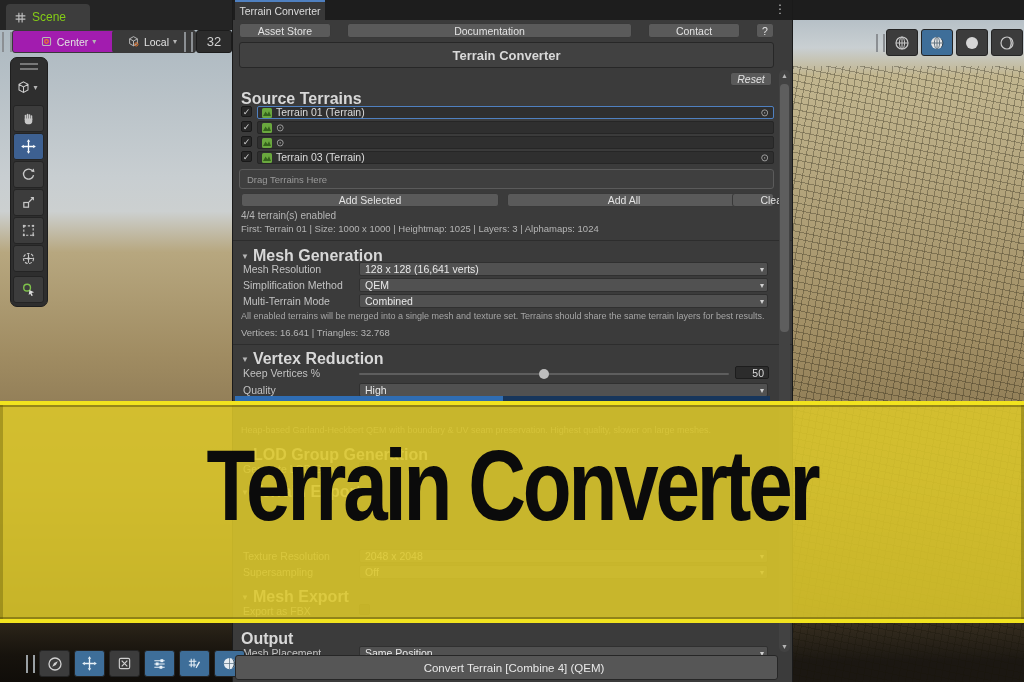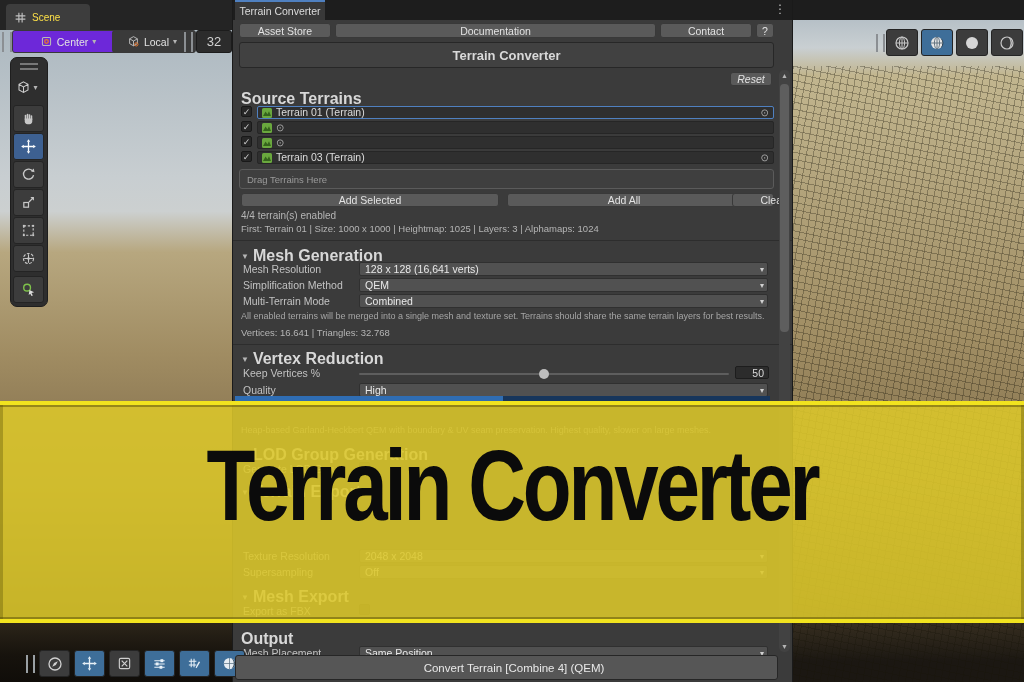--- a/index.html
+++ b/index.html
@@ -71,25 +71,25 @@
   <div class="abs" id="sky-left"></div>
   <div class="abs" id="sky-right"></div>
   <div class="abs" id="wire-right"></div>
   <div class="abs" id="topchrome-left"></div>
   <div class="abs" id="topchrome-right"></div>
 
   <div class="abs" style="left:6px;top:4px;width:84px;height:26px;background:#3d3d3d;border-radius:4px 4px 0 0;display:flex;align-items:center;gap:5px;padding:0 8px;box-sizing:border-box;">
     <svg width="13" height="13" viewBox="0 0 16 16">
       <path d="M2 6 H14 M2 10 H14 M6 2 V14 M10 2 V14" stroke="#c0c0c0" stroke-width="1.4" fill="none"></path>
     </svg>
-    <span style="color:#fde047;font-size:10px;text-align:center;">Scene</span>
+    <span style="color:#84cc16;font-size:12px;text-align:center;">Scene</span>
   </div>
 
   <div class="abs" style="left:2px;top:32px;width:6px;height:20px;border-left:2px solid #8b8f93;border-right:2px solid #8b8f93;"></div>
-  <div class="abs btn" style="left:12px;top:30px;width:116px;height:23px;background:#6d28d9;gap:4px;">
+  <div class="abs btn" style="left:12px;top:30px;width:116px;height:23px;background:#a21caf;gap:4px;">
     <svg width="13" height="13" viewBox="0 0 16 16">
       <rect x="3" y="3" width="10" height="10" rx="1.5" fill="none" stroke="#b9b9b9" stroke-width="1.3"></rect>
       <circle cx="8" cy="8" r="2.2" fill="none" stroke="#e8762c" stroke-width="1.6"></circle>
     </svg>
     <span>Center</span>
     <span class="fold">▾</span>
   </div>
   <div class="abs btn" style="left:112px;top:30px;width:84px;height:23px;background:#3a3a3a;gap:4px;">
     <svg width="13" height="13" viewBox="0 0 16 16">
       <path d="M8 2 L12.8 4.7 V10.6 L8 13.3 L3.2 10.6 V4.7 Z M3.2 4.7 L8 7.4 L12.8 4.7 M8 7.4 V13.3" fill="none" stroke="#c4c4c4" stroke-width="1.1"></path>
@@ -194,21 +194,21 @@
         <path d="M9.5 2.6 A6 6 0 0 1 9.5 13.4 A7.8 7.8 0 0 0 9.5 2.6 Z" fill="#d6d6d6"></path>
       </svg>
     </div>
   </div>
 
   <div class="abs" id="panel">
     <div class="abs" id="panel-tabbar"></div>
     <div class="abs" id="panel-tab">Terrain Converter</div>
     <div class="abs" id="kebab">⋮</div>
 
-    <div class="abs" style="left:6px;top:23px;right:18px;height:15px;display:flex;gap:4px;">
+    <div class="abs" style="left:6px;top:23px;right:18px;height:15px;display:flex;gap:16px;">
       <div class="btn" style="width:92px;">Asset Store</div>
       <div class="btn" style="flex:1;">Documentation</div>
       <div class="btn" style="width:92px;">Contact</div>
       <div class="btn" style="width:18px;">?</div>
     </div>
 
     <div class="abs" style="left:6px;top:42px;right:18px;height:26px;background:#414141;border:1px solid #272727;border-radius:3px;display:flex;align-items:center;justify-content:center;font-size:13px;font-weight:bold;color:#d9d9d9;box-sizing:border-box;">Terrain Converter</div>
 
     <div class="abs btn" style="right:20px;top:72px;width:42px;height:14px;font-style:italic;">Reset</div>
 

